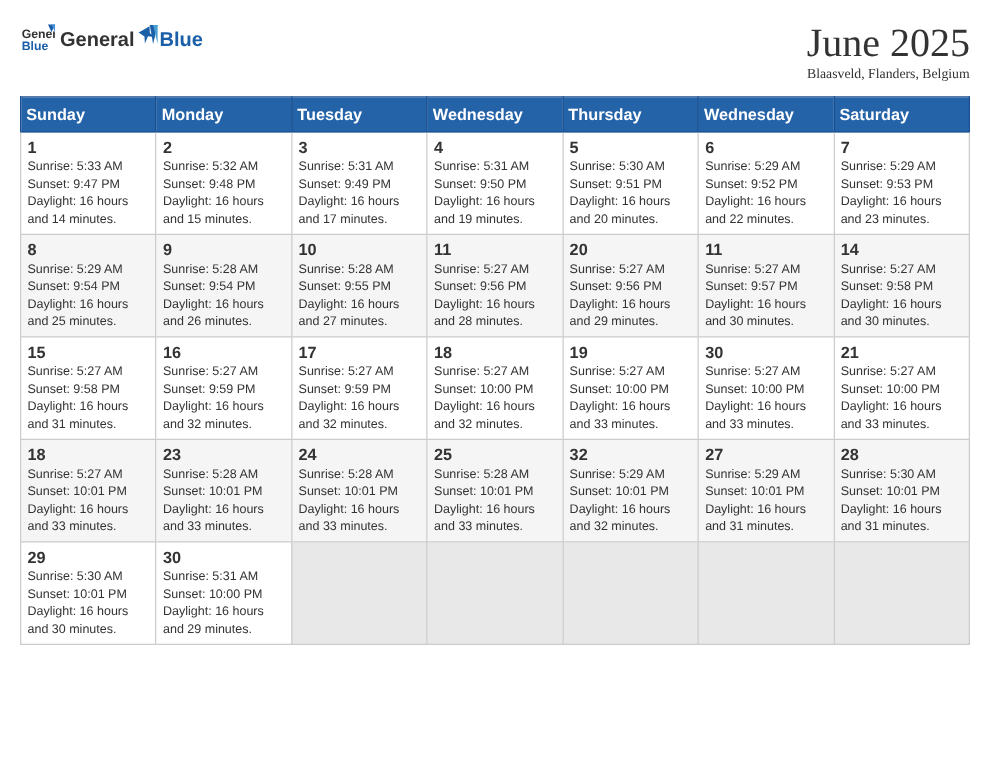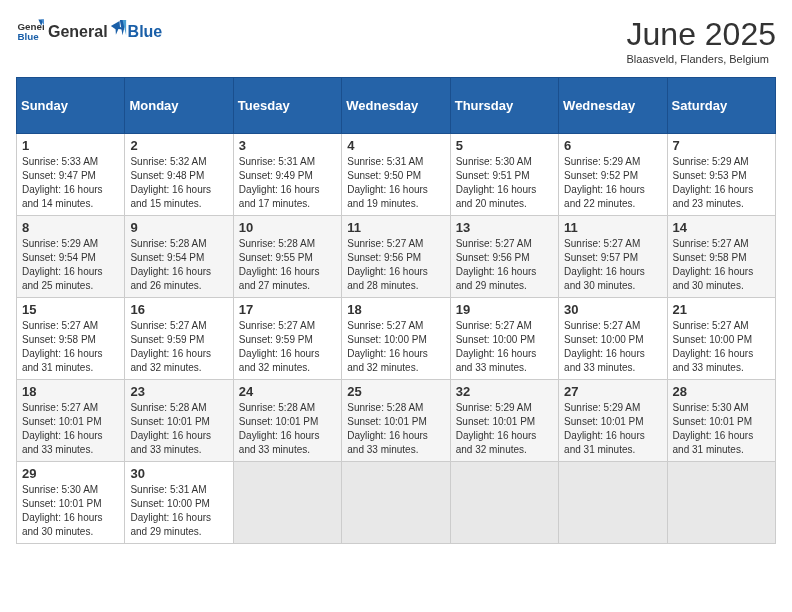--- a/index.html
+++ b/index.html
@@ -19,42 +19,43 @@
     .logo {
       display: flex;
       align-items: center;
       gap: 4px;
     }
     .logo-icon {
       width: 28px;
       height: 28px;
     }
     .title-area {
-      text-align: left;
+      text-align: center;
+      font-family: Liberation Serif, serif;
     }
     .month-title {
       font-size: 32px;
       color: #333;
       font-weight: normal;
     }
     .location-title {
       font-size: 11px;
       color: #333;
     }
     table {
       width: 100%;
       border-collapse: collapse;
       table-layout: fixed;
     }
     thead tr {
       background-color: #2563a8;
       color: #fff;
     }
     thead th {
-      padding: 20px 4px;
+      padding: 6px 4px;
       font-size: 13px;
       font-weight: bold;
       text-align: left;
       border: 1px solid #1a4f8e;
     }
     tbody tr {
       vertical-align: top;
     }
     tbody td {
       border: 1px solid #ccc;
@@ -131,21 +132,21 @@
         <td><span class="day-number">4</span><span class="cell-text">Sunrise: 5:31 AM<br>Sunset: 9:50 PM<br>Daylight: 16 hours<br>and 19 minutes.</span></td>
         <td><span class="day-number">5</span><span class="cell-text">Sunrise: 5:30 AM<br>Sunset: 9:51 PM<br>Daylight: 16 hours<br>and 20 minutes.</span></td>
         <td><span class="day-number">6</span><span class="cell-text">Sunrise: 5:29 AM<br>Sunset: 9:52 PM<br>Daylight: 16 hours<br>and 22 minutes.</span></td>
         <td><span class="day-number">7</span><span class="cell-text">Sunrise: 5:29 AM<br>Sunset: 9:53 PM<br>Daylight: 16 hours<br>and 23 minutes.</span></td>
       </tr>
       <tr>
         <td><span class="day-number">8</span><span class="cell-text">Sunrise: 5:29 AM<br>Sunset: 9:54 PM<br>Daylight: 16 hours<br>and 25 minutes.</span></td>
         <td><span class="day-number">9</span><span class="cell-text">Sunrise: 5:28 AM<br>Sunset: 9:54 PM<br>Daylight: 16 hours<br>and 26 minutes.</span></td>
         <td><span class="day-number">10</span><span class="cell-text">Sunrise: 5:28 AM<br>Sunset: 9:55 PM<br>Daylight: 16 hours<br>and 27 minutes.</span></td>
         <td><span class="day-number">11</span><span class="cell-text">Sunrise: 5:27 AM<br>Sunset: 9:56 PM<br>Daylight: 16 hours<br>and 28 minutes.</span></td>
-        <td><span class="day-number">13</span><span class="cell-text">Sunrise: 5:27 AM<br>Sunset: 9:56 PM<br>Daylight: 16 hours<br>and 29 minutes.</span></td>
+        <td><span class="day-number">20</span><span class="cell-text">Sunrise: 5:27 AM<br>Sunset: 9:56 PM<br>Daylight: 16 hours<br>and 29 minutes.</span></td>
         <td><span class="day-number">11</span><span class="cell-text">Sunrise: 5:27 AM<br>Sunset: 9:57 PM<br>Daylight: 16 hours<br>and 30 minutes.</span></td>
         <td><span class="day-number">14</span><span class="cell-text">Sunrise: 5:27 AM<br>Sunset: 9:58 PM<br>Daylight: 16 hours<br>and 30 minutes.</span></td>
       </tr>
       <tr>
         <td><span class="day-number">15</span><span class="cell-text">Sunrise: 5:27 AM<br>Sunset: 9:58 PM<br>Daylight: 16 hours<br>and 31 minutes.</span></td>
         <td><span class="day-number">16</span><span class="cell-text">Sunrise: 5:27 AM<br>Sunset: 9:59 PM<br>Daylight: 16 hours<br>and 32 minutes.</span></td>
         <td><span class="day-number">17</span><span class="cell-text">Sunrise: 5:27 AM<br>Sunset: 9:59 PM<br>Daylight: 16 hours<br>and 32 minutes.</span></td>
         <td><span class="day-number">18</span><span class="cell-text">Sunrise: 5:27 AM<br>Sunset: 10:00 PM<br>Daylight: 16 hours<br>and 32 minutes.</span></td>
         <td><span class="day-number">19</span><span class="cell-text">Sunrise: 5:27 AM<br>Sunset: 10:00 PM<br>Daylight: 16 hours<br>and 33 minutes.</span></td>
         <td><span class="day-number">30</span><span class="cell-text">Sunrise: 5:27 AM<br>Sunset: 10:00 PM<br>Daylight: 16 hours<br>and 33 minutes.</span></td>

